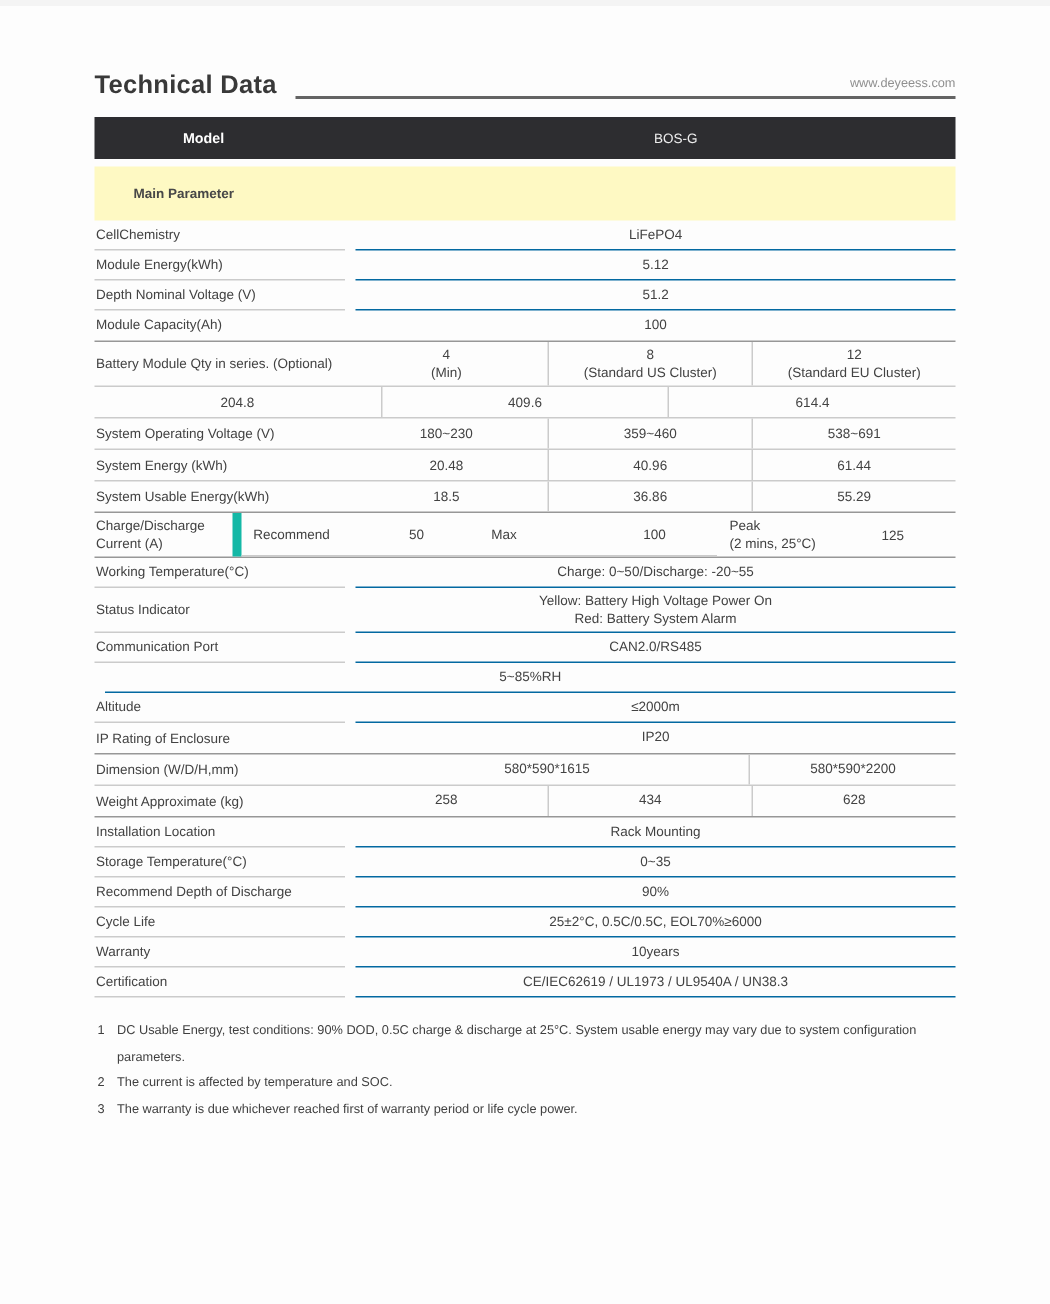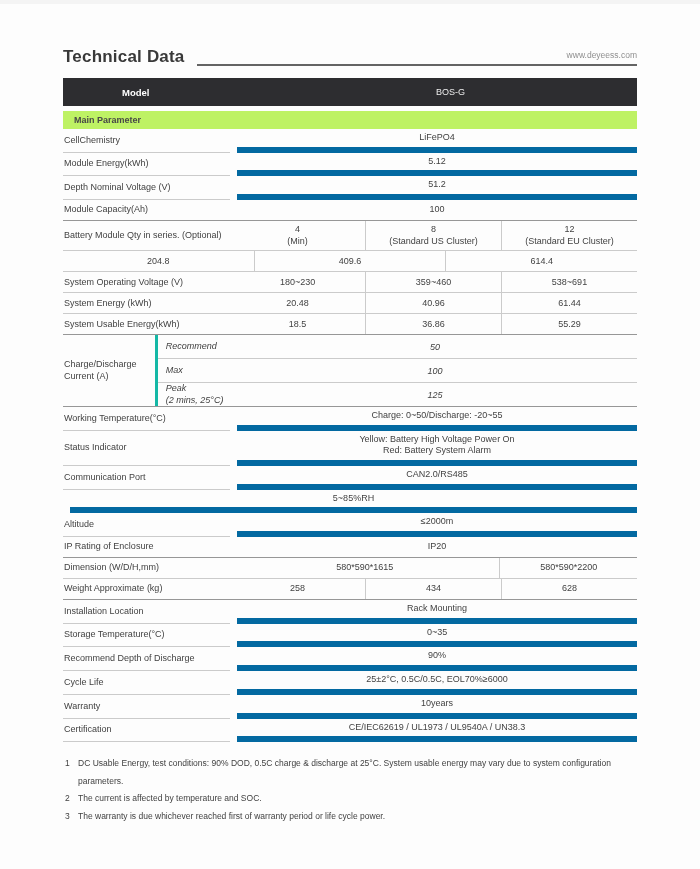--- a/index.html
+++ b/index.html
@@ -16,40 +16,40 @@
   .rule-wrap { flex:1; margin-left:12px; position:relative; height:25px; }
   .rule { position:absolute; left:0; right:0; bottom:1px; height:2px; background:#646464; }
   .url { position:absolute; right:0; bottom:7px; font-size:8.5px; color:#8f8f8f; }
 
   
   .model-bar { margin-top:11px; height:28px; background:#2d2d30; color:#ffffff; display:flex; align-items:center;padding-left:48px; }
   .model-label { width:29.1%; box-sizing:border-box; padding-left:11px; font-size:9.5px; font-weight:bold; }
   .model-value { flex:1; text-align:center; font-size:9px; color:#ededed; }
 
   
-  .section-bar { margin-top:5px; height:18px; background:#bef264; display:flex; align-items:center;
-    padding-left:11px; font-size:9px; font-weight:bold; color:#474747; }
+  .section-bar { margin-top:5px; height:36px; background:#fef9c3; display:flex; align-items:center;
+    padding-left:26px; font-size:9px; font-weight:bold; color:#474747; }
 
   
   .spec-table { width:100%; }
   .row { display:flex; min-height:20px; align-items:stretch; }
   .cell-label { width:29.1%; box-sizing:border-box; display:flex; align-items:center;
     font-size:9px; color:#424242; padding:3px 4px 3px 1px; white-space:pre-line; line-height:1.25; }
   .cell-values { flex:1; display:flex; }
   .cell { display:flex; align-items:center; justify-content:center; text-align:center;
     font-size:9px; color:#424242; padding:3px 2px; white-space:pre-line; line-height:1.3; box-sizing:border-box; }
   .span1 { flex:1; } .span2 { flex:2; } .span3 { flex:3; }
   .row.single .cell-label { border-bottom:1px solid #cbcbcb; }
-  .row.single .cell-values { border-bottom:6px solid #0369a1; margin-left:7px; }
+  .row.single .cell-values { border-bottom:1px solid #0369a1; margin-left:7px; }
   .row.multi { border-bottom:1px solid #cbcbcb; }
   .cell-values .cell + .cell { border-left:1px solid #cbcbcb; }
 
   
   .row.subtable .cell-label { width:16%; }
-  .subrows { flex:1; display:flex; flex-direction:column; border-left:3px solid #14b8a6;font-style:italic; }
+  .subrows { flex:1; display:flex; flex-direction:row; border-left:6px solid #14b8a6; }
   .subrow { flex:1; display:flex; min-height:20px; }
   .subrow.sep { border-bottom:1px solid #cbcbcb; }
   .subrow-label { width:75px; box-sizing:border-box; padding:3px 2px 3px 8px; display:flex;
     align-items:center; font-size:9px; white-space:pre-line; line-height:1.25; }
   .subrow-value { flex:1; display:flex; align-items:center; justify-content:center; font-size:9px; }
 
   
   .row.gtop { border-top:1px solid #979797; }
   .row.gbottom { border-bottom:1px solid #979797; }
   .row.nb { border-bottom:none; }

